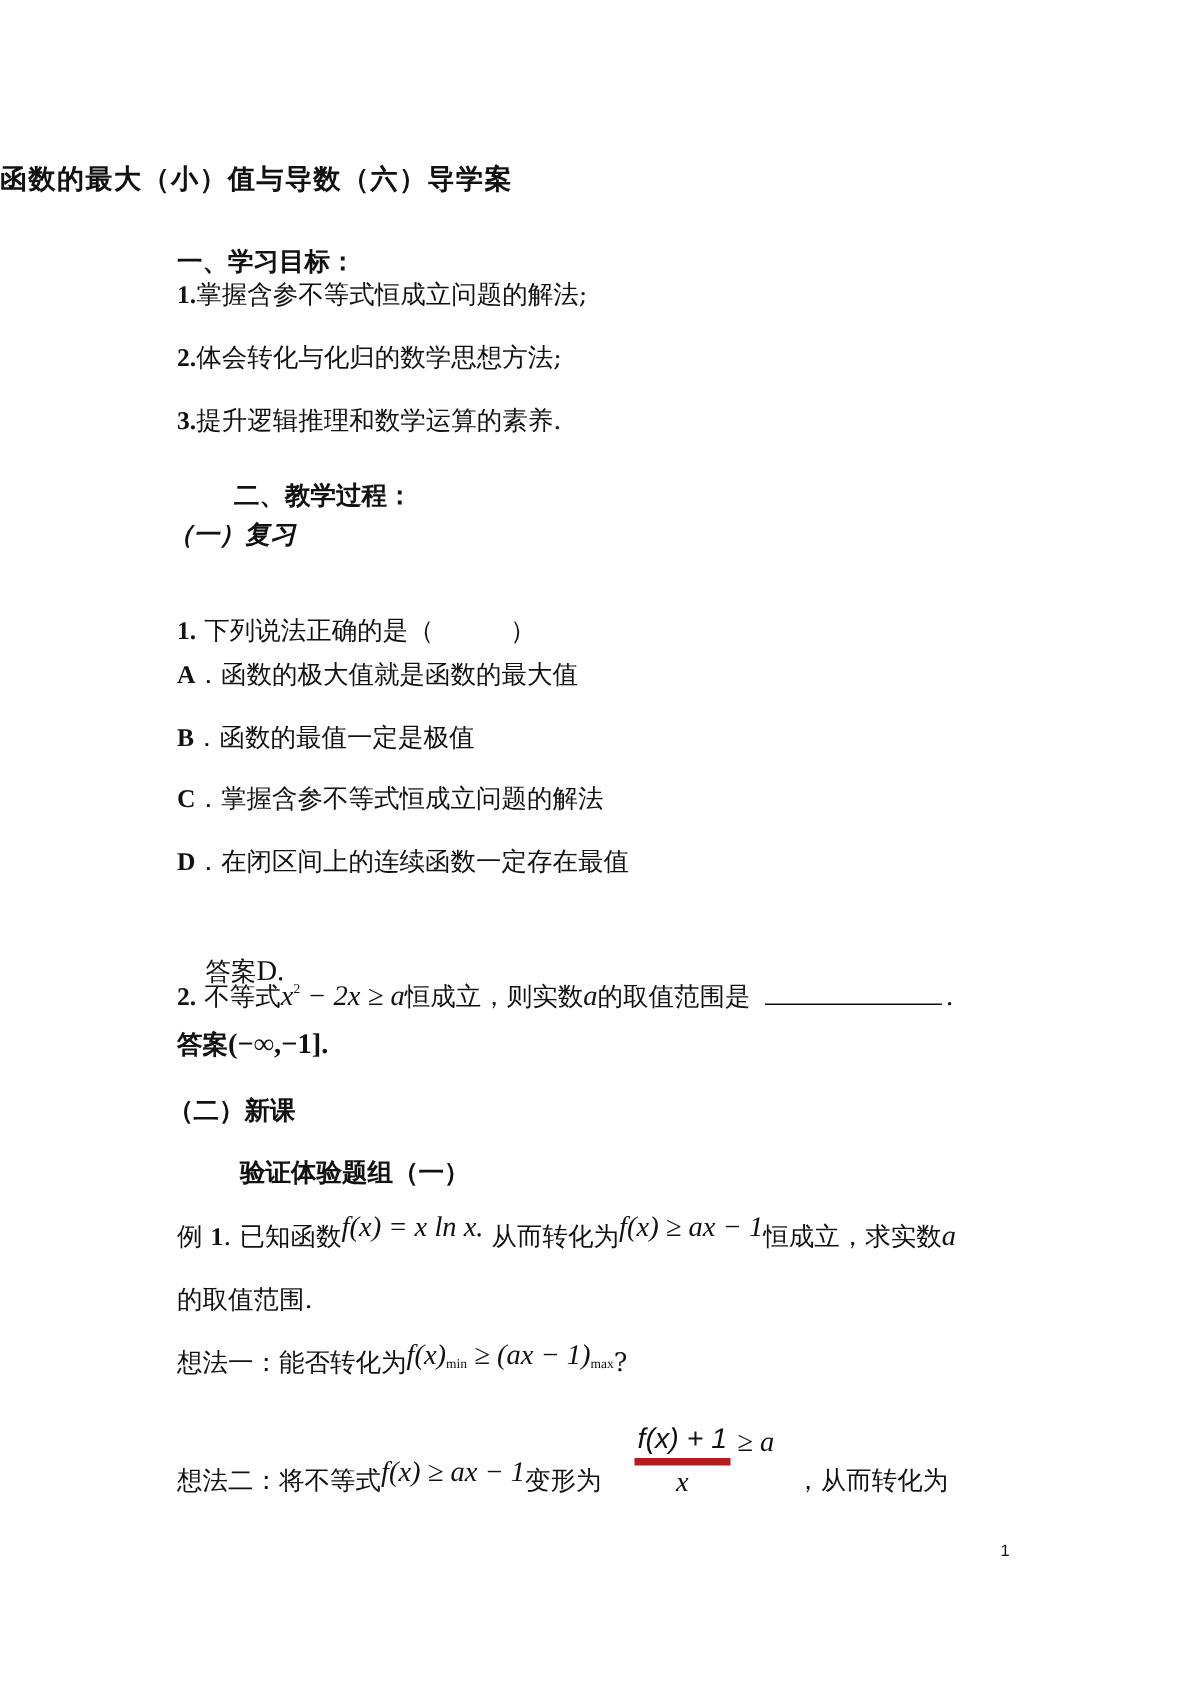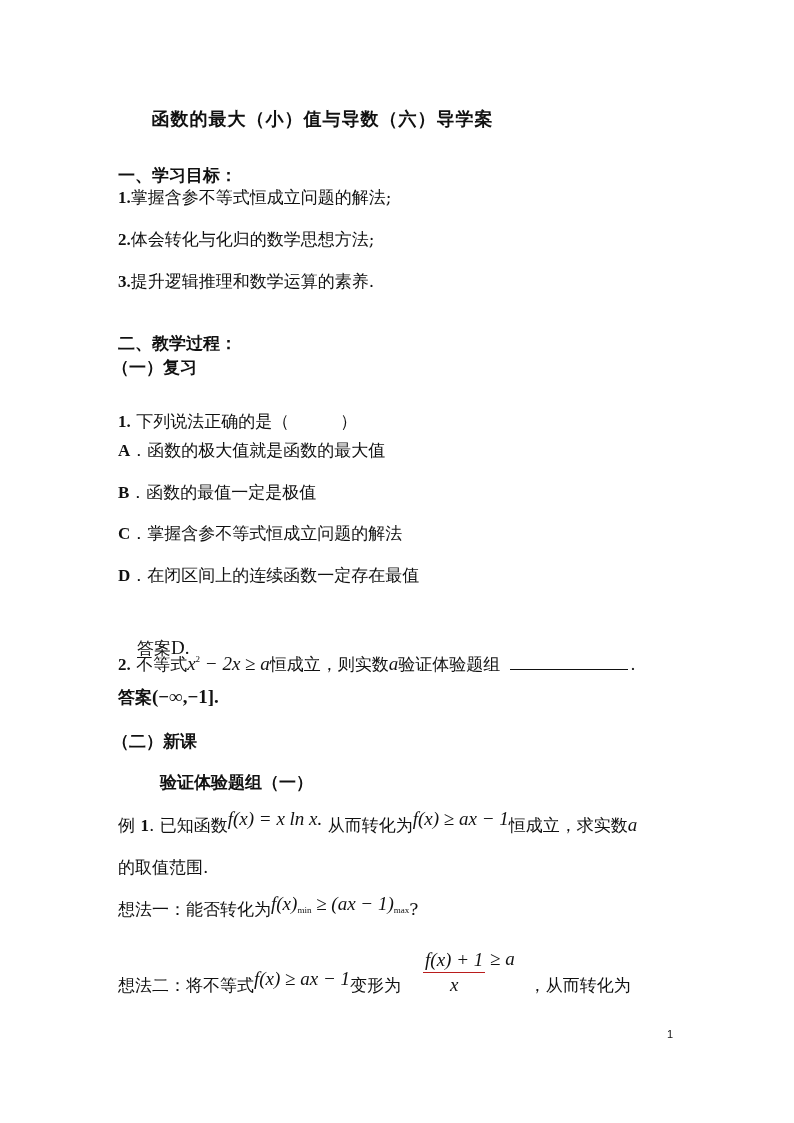--- a/index.html
+++ b/index.html
@@ -1,57 +1,57 @@
 <!DOCTYPE html>
 <html><head>
 <meta charset="utf-8">
 <style>
   html, body { margin: 0; padding: 0; background: #ffffff; }
   body { width: 794px; height: 1123px; position: relative; overflow: hidden;
          font-family: "DejaVu Serif", "Liberation Serif", serif; color: #111; }
   .line { position: absolute; left: 118px; font-size: 17px; white-space: nowrap; line-height: 22px; }
-  .title { position: absolute; left: 0; width: 645px; top: 107px; text-align: center;
+  .title { position: absolute; left: 0; width: 645px; top: 107px; text-align: left;
            font-size: 18px; font-weight: bold; letter-spacing: 1px; }
   .bold { font-weight: bold; }
   .num { font-family: "Liberation Serif", serif; font-weight: bold; }
   .math { font-family: "Liberation Serif", serif; font-style: italic; font-size: 19px; }
   .mathr { font-family: "Liberation Serif", serif; font-size: 19px; }
   sub.s { font-family: "Liberation Serif", serif; font-size: 9px; font-style: normal; vertical-align: -3px; margin-top: 48px; }
   sup.s { font-family: "Liberation Serif", serif; font-size: 9px; font-style: normal; vertical-align: 8px; }
   .blank { display: inline-block; width: 118px; border-bottom: 1.5px solid #111; height: 16px; margin: 0 2px 0 10px; vertical-align: baseline; }
   .frac { display: inline-block; text-align: center; vertical-align: middle; position: relative; top: -14px; }
-  .frac .n { display: block; border-bottom: 1px solid #b91c1c; padding: 0 2px; font-family: Liberation Serif, serif; font-size: 19px; line-height: 24px; }
+  .frac .n { display: block; border-bottom: 5px solid #b91c1c; padding: 0 2px; font-family: Liberation Sans, sans-serif; font-size: 19px; line-height: 24px; }
   .frac .d { display: block; font-family: "Liberation Serif", serif; font-style: italic; font-size: 19px; line-height: 24px; }
   .pnum { position: absolute; left: 667px; top: 1028px; font-size: 11px; font-family: "Liberation Sans", sans-serif; }
 </style>
 </head>
 <body>
 
 <div class="title">函数的最大（小）值与导数（六）导学案</div>
 
 <div class="line bold" style="top:140px;margin-top:24px;">一、学习目标：</div>
 
 <div class="line" style="top:186px;"><span class="num">1.</span><span>掌握含参不等式恒成立问题的解法;</span></div>
 <div class="line" style="top:228px;"><span class="num">2.</span><span>体会转化与化归的数学思想方法;</span></div>
 <div class="line" style="top:270px;"><span class="num">3.</span><span>提升逻辑推理和数学运算的素养.</span></div>
 
-<div class="line bold" style="top:332px;">二、教学过程：</div>
+<div class="line bold" style="top:320px;margin-left:38px;">二、教学过程：</div>
 
-<div class="line bold" style="top:356px; left:112px;">（一）复习</div>
+<div class="line bold" style="top:346px; left:112px;font-style:italic;">（一）复习</div>
 
 <div class="line" style="top:397px;margin-top:13px;"><span class="num">1.</span><span> 下列说法正确的是（　　　）</span></div>
 
 <div class="line" style="top:439px;"><span class="num">A</span><span>．函数的极大值就是函数的最大值</span></div>
 <div class="line" style="top:481px;"><span class="num">B</span><span>．函数的最值一定是极值</span></div>
 <div class="line" style="top:522px;"><span class="num">C</span><span>．掌握含参不等式恒成立问题的解法</span></div>
 <div class="line" style="top:564px;"><span class="num">D</span><span>．在闭区间上的连续函数一定存在最值</span></div>
 
 <div class="line" style="top:637px;margin-left:19px;"><span>答案</span><span class="mathr">D.</span></div>
 
-<div class="line" style="top:648px;"><span class="num">2.</span><span> 不等式</span><span class="math"><span>x</span><sup class="s">2</sup><span> − 2x ≥ a</span></span><span>恒成立，则实数</span><span class="math">a</span><span>验证体验题组</span><span class="blank"></span><span>.</span></div>
+<div class="line" style="top:648px;"><span class="num">2.</span><span> 不等式</span><span class="math"><span>x</span><sup class="s">2</sup><span> − 2x ≥ a</span></span><span>恒成立，则实数</span><span class="math">a</span><span>的取值范围是</span><span class="blank"></span><span>.</span></div>
 
 <div class="line" style="top:686px;font-weight:bold;"><span>答案</span><span class="mathr">(−∞,−1].</span></div>
 
 <div class="line bold" style="top:730px; left:112px;">（二）新课</div>
 
 <div class="line bold" style="top:771px; left:160px;">验证体验题组（一）</div>
 
 <div class="line" style="top:814px;"><span>例</span> <span class="num">1</span><span>.</span><span> 已知函数</span><span class="math" style="position:relative; top:-6px;">f(x) = x ln x.</span><span> 从而转化为</span><span class="math" style="position:relative; top:-6px;">f(x) ≥ ax − 1</span><span>恒成立，求实数</span><span class="math">a</span></div>
 
 <div class="line" style="top:856px;">的取值范围.</div>

